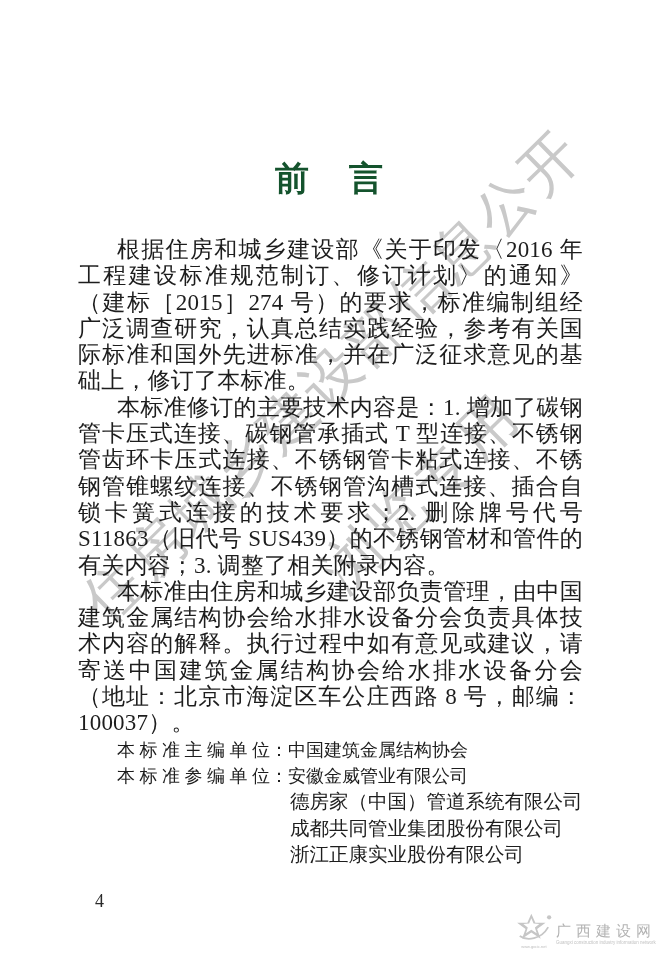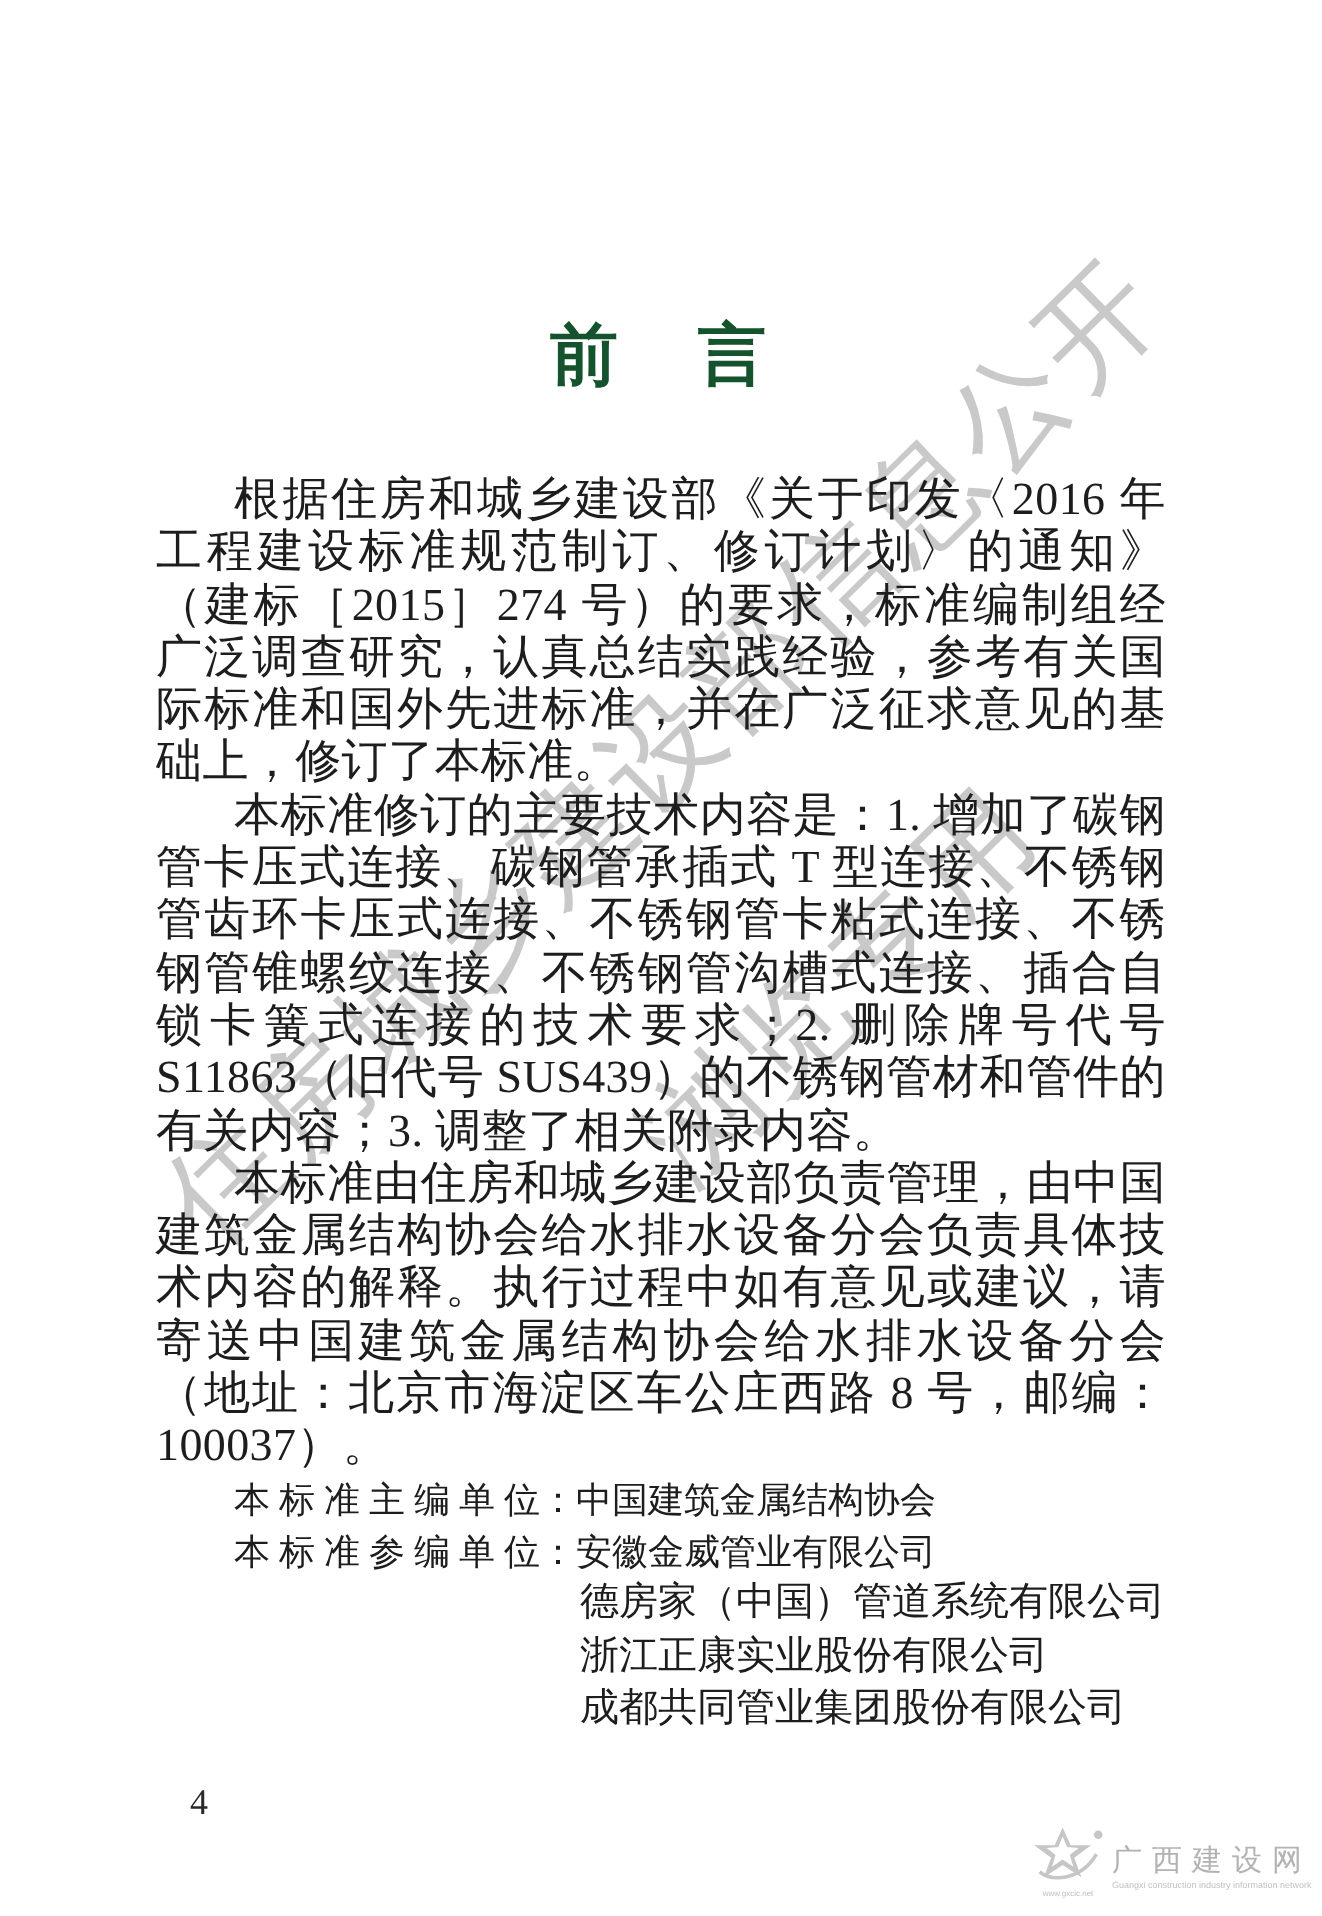--- a/index.html
+++ b/index.html
@@ -113,22 +113,22 @@
     <p class="para">根据住房和城乡建设部《关于印发〈2016 年工程建设标准规范制订、修订计划〉的通知》（建标［2015］274 号）的要求，标准编制组经广泛调查研究，认真总结实践经验，参考有关国际标准和国外先进标准，并在广泛征求意见的基础上，修订了本标准。</p>
     <p class="para">本标准修订的主要技术内容是：1. 增加了碳钢管卡压式连接、碳钢管承插式 T 型连接、不锈钢管齿环卡压式连接、不锈钢管卡粘式连接、不锈钢管锥螺纹连接、不锈钢管沟槽式连接、插合自锁卡簧式连接的技术要求；2. 删除牌号代号 S11863（旧代号 SUS439）的不锈钢管材和管件的有关内容；3. 调整了相关附录内容。</p>
     <p class="para">本标准由住房和城乡建设部负责管理，由中国建筑金属结构协会给水排水设备分会负责具体技术内容的解释。执行过程中如有意见或建议，请寄送中国建筑金属结构协会给水排水设备分会（地址：北京市海淀区车公庄西路 8 号，邮编：100037）。</p>
 
     <p class="unit-line"><span>本 标 准 主 编 单 位：</span><span>中国建筑金属结构协会</span></p>
 
     <p class="unit-line"><span>本 标 准 参 编 单 位：</span><span>安徽金威管业有限公司</span></p>
 
     <div>
       <p class="company">德房家（中国）管道系统有限公司</p>
+      <p class="company">成都共同管业集团股份有限公司</p>
       <p class="company">浙江正康实业股份有限公司</p>
-      <p class="company">成都共同管业集团股份有限公司</p>
     </div>
   </div>
 
   <div class="page-number">4</div>
 
   <div class="logo">
     <div class="logo-star-wrap">
       <svg width="36" height="32" viewBox="0 0 40 36">
         <path d="M17 2 L21.5 12 L33 12 L23.5 19 L27.5 30 L17 23 L6.5 30 L10.5 19 L1 12 L12.5 12 Z" fill="#c6c6c6"></path>
         <path d="M17 7 L19.5 13 L26 13.5 L21 17.5 L23 24 L17 20 L11 24 L13 17.5 L8 13.5 L14.5 13 Z" fill="#ffffff"></path>

